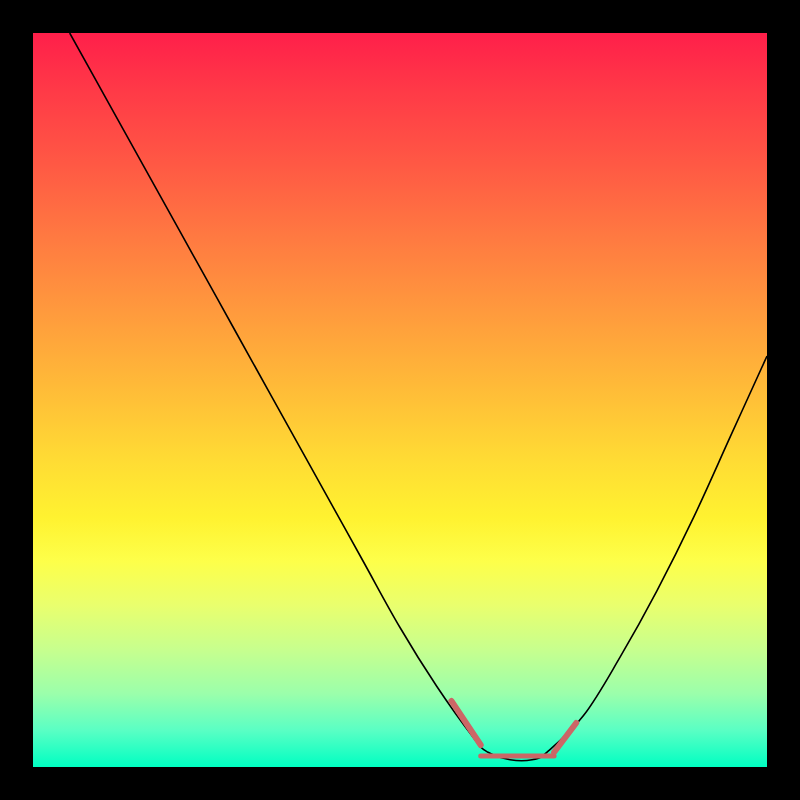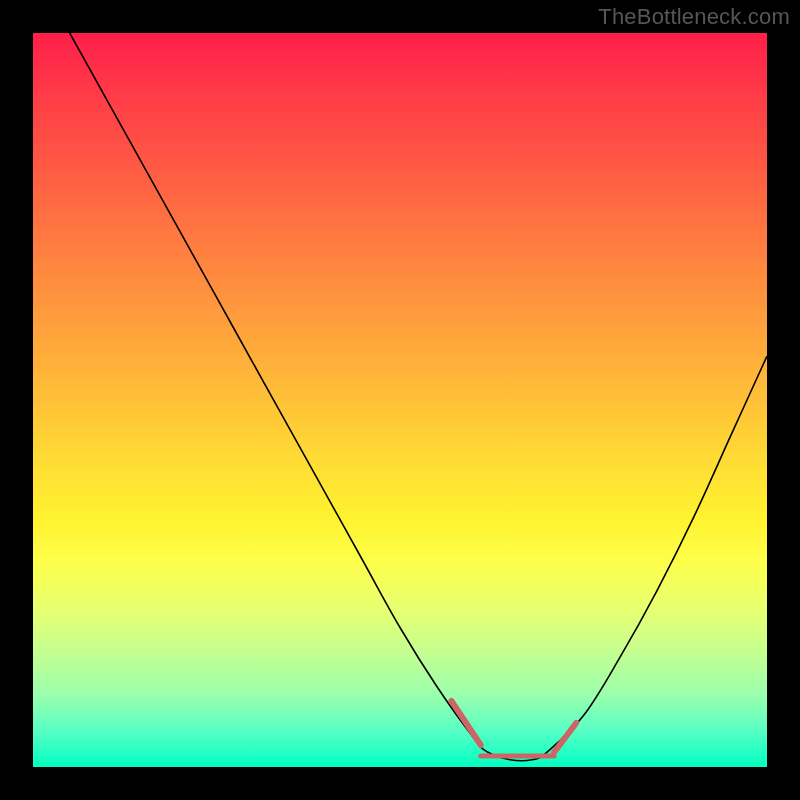--- a/index.html
+++ b/index.html
@@ -65,21 +65,20 @@
   }
   .marker {
     fill: none;
     stroke-linecap: round;
   }
 </style>
 </head>
 <body>
 
 <div class="container">
-  <div class="watermark">TheBottleneck.com</div>
   <div class="plot-area"></div>
   <svg class="overlay" viewBox="0 0 734 734" preserveAspectRatio="none">
     <path class="curve" d="M 36.7 0.0 C 43.3 11.9, 60.2 42.3, 73.4 66.1 C 86.6 89.8, 96.9 108.3, 110.1 132.1 C 123.3 155.9, 133.6 174.4, 146.8 198.2 C 160.0 222.0, 170.3 240.5, 183.5 264.2 C 196.7 288.0, 207.0 306.5, 220.2 330.3 C 233.4 354.1, 243.7 372.6, 256.9 396.4 C 270.1 420.1, 280.4 438.6, 293.6 462.4 C 306.8 486.2, 317.1 504.7, 330.3 528.5 C 343.5 552.3, 353.8 572.1, 367.0 594.5 C 380.2 617.0, 390.5 633.4, 403.7 653.3 C 416.9 673.1, 431.2 692.7, 440.4 704.6 C 449.6 716.5, 448.5 715.4, 455.1 719.3 C 461.7 723.3, 469.2 725.3, 477.1 726.7 C 485.0 728.0, 492.5 728.0, 499.1 726.7 C 505.7 725.3, 504.6 727.2, 513.8 719.3 C 523.0 711.4, 537.3 699.8, 550.5 682.6 C 563.7 665.4, 574.0 646.4, 587.2 623.9 C 600.4 601.4, 610.7 582.9, 623.9 557.8 C 637.1 532.7, 647.4 512.2, 660.6 484.4 C 673.8 456.7, 684.1 432.8, 697.3 403.7 C 710.5 374.6, 727.4 337.5, 734.0 323.0" stroke="#000000"></path>
     <g>
         <line x1="418.4" y1="667.9" x2="447.7" y2="712.0" stroke="#cc6666" stroke-width="6" class="marker"></line>
         <line x1="447.7" y1="723.0" x2="521.1" y2="723.0" stroke="#cc6666" stroke-width="5" class="marker"></line>
         <line x1="521.1" y1="719.3" x2="543.2" y2="690.0" stroke="#cc6666" stroke-width="6" class="marker"></line>
       </g>
   </svg>
 </div>

